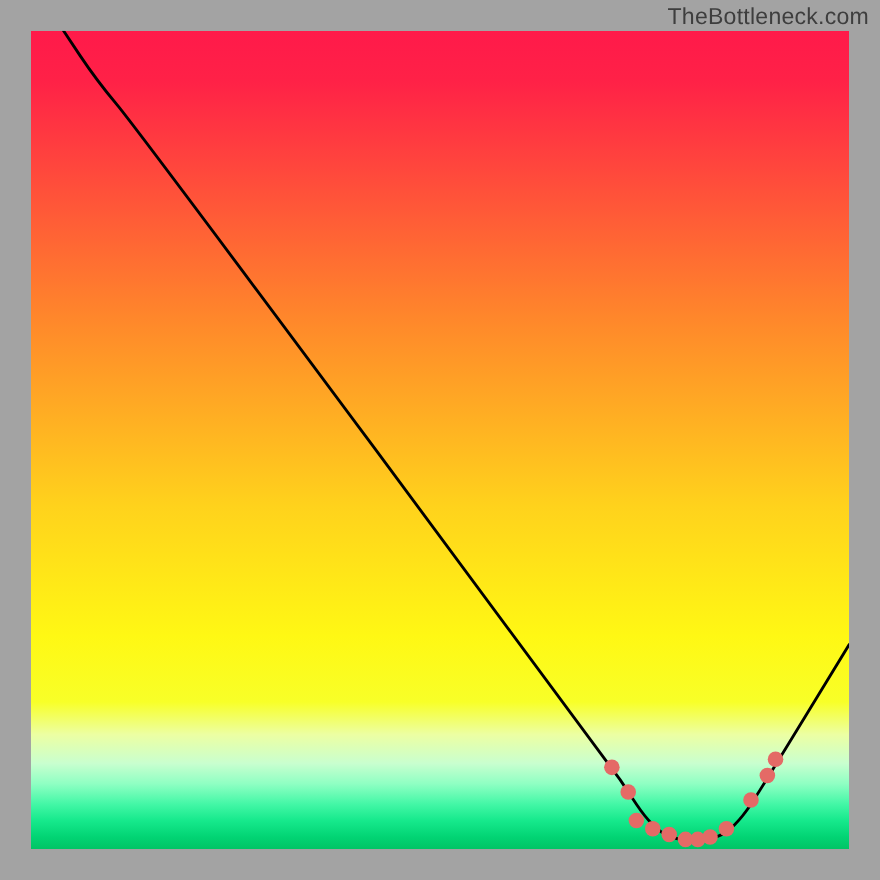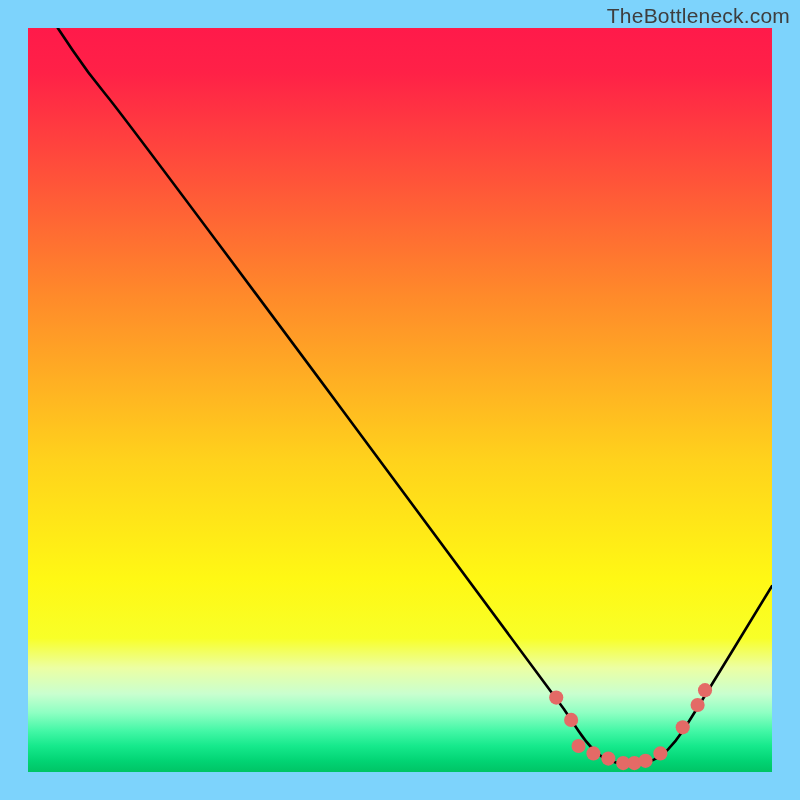--- a/index.html
+++ b/index.html
@@ -8,21 +8,21 @@
     width: 800px;
     height: 800px;
     background: #000;
     overflow: hidden;
     font-family: Arial, Helvetica, sans-serif;
   }
   .frame {
     position: relative;
     width: 800px;
     height: 800px;
-    background: #7dd3fc;
+    background: #a3a3a3;
   }
   .watermark {
     position: absolute;
     top: 4px;
     right: 10px;
     color: #3e3e3e;
     font-size: 21px;
     font-weight: 500;
     letter-spacing: 0.2px;
     z-index: 5;

